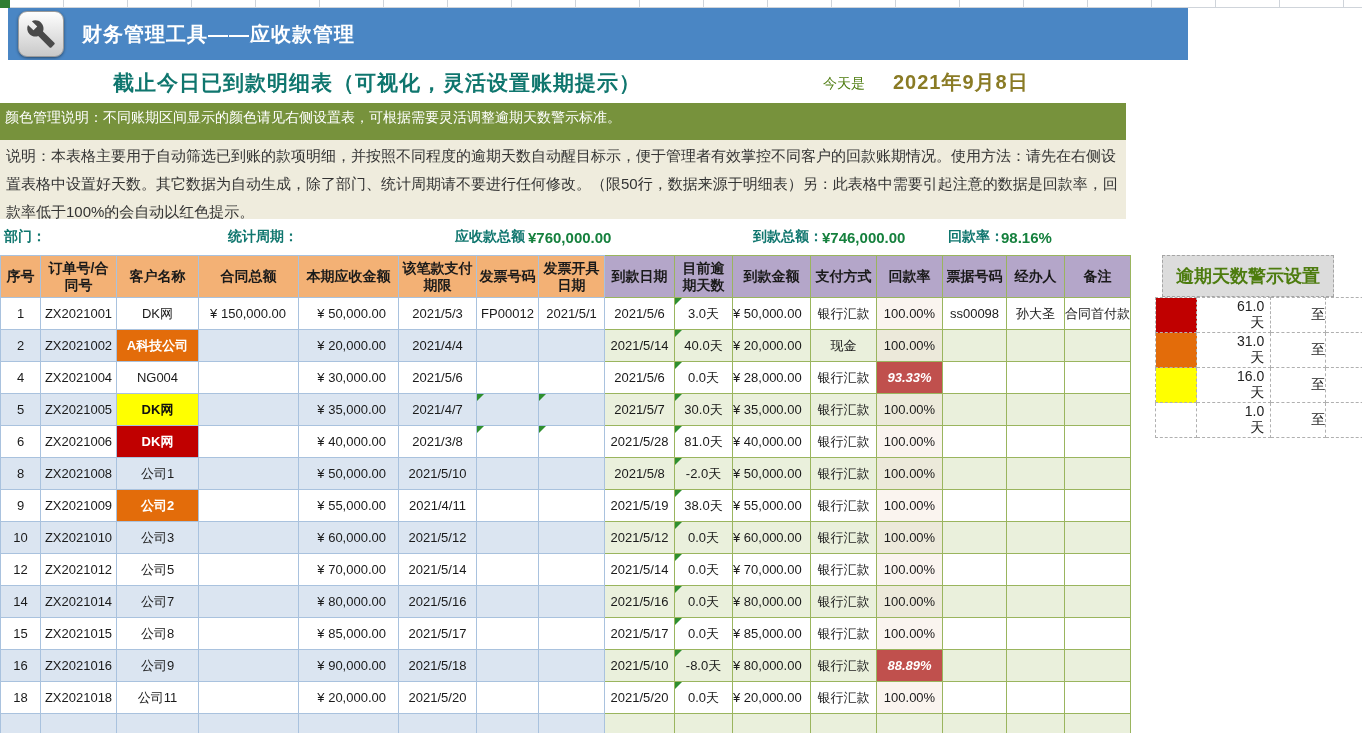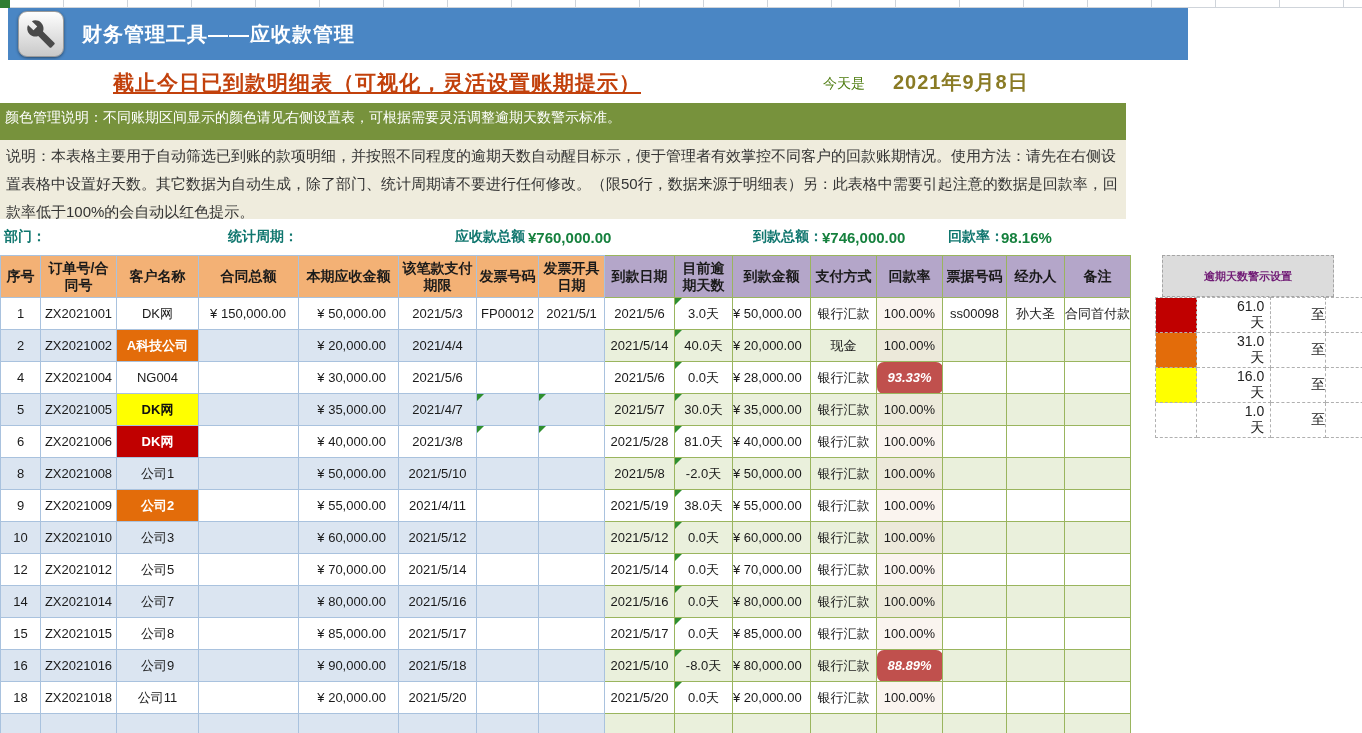--- a/index.html
+++ b/index.html
@@ -15,21 +15,21 @@
   
   .banner { position:absolute; left:8px; top:8px; width:1180px; height:52px; background:#4a86c4; }
   .banner-icon { position:absolute; left:10px; top:3px; width:46px; height:46px; border-radius:9px;
     background:linear-gradient(#fefefe,#c9c9c9); border:1px solid #9a9a9a;
     box-shadow:0 1px 3px rgba(0,0,0,.45); display:flex; align-items:center; justify-content:center; }
   .banner-title { position:absolute; left:74px; top:50%; transform:translateY(-50%);
     color:#fff; font-size:20px; font-weight:bold; letter-spacing:1px; }
 
   
   .head-band { position:absolute; left:0; top:60px; width:1126px; height:43px; background:#fff; }
-  .page-title { position:absolute; left:113px; top:9px; font-size:21px; font-weight:bold; color:#c2410c; letter-spacing:1px;text-decoration:underline; }
+  .page-title { position:absolute; left:113px; top:9px; font-size:21px; font-weight:bold; color:#0f766e; letter-spacing:1px; }
   .today-label { position:absolute; left:823px; top:15px; font-size:14px; color:#4d7c0f; }
   .today-date { position:absolute; left:893px; top:9px; font-size:20px; font-weight:bold; color:#8a7b25; letter-spacing:1px; }
 
   
   .note-band { position:absolute; left:0; top:103px; width:1126px; height:37px; background:#77923c;
     color:#fff; font-size:14px; padding:6px 0 0 5px; }
 
   
   .desc-band { position:absolute; left:0; top:140px; width:1126px; height:79px; background:#efecdd;
     color:#333; font-size:15px; line-height:28px; padding:2px 6px; }
@@ -47,31 +47,31 @@
   .main-table td { height:32px; text-align:center; position:relative; overflow:hidden; white-space:nowrap; background:#fff; }
   .sec-l { border:1px solid #a9c2de; }
   .sec-r { border:1px solid #9ab55e; }
   thead .sec-l { background:#f3b175; }
   thead .sec-r { background:#b4a6c9; }
   tr.alt td.sec-l { background:#dbe5f1; }
   tr.alt td.sec-r { background:#eaf0dc; }
   td.money { text-align:right; padding-right:12px; }
   td.rate-normal { background:#faf4ef; }
   tr.alt td.rate-normal { background:#ece9da; }
-  td.rate-alert { background:#c0504d !important; color:#fff; font-weight:bold; font-style:italic;border-radius:7px; }
+  td.rate-alert { background:#c0504d !important; color:#fff; font-weight:bold; font-style:italic; }
   td.cust-orange { background:#e36c0a !important; color:#fff; font-weight:bold; }
   td.cust-yellow { background:#ffff00 !important; color:#111; font-weight:bold; }
   td.cust-red { background:#c00000 !important; color:#fff; font-weight:bold; }
   .tri { position:absolute; left:0; top:0; width:0; height:0;
     border-top:7px solid #2f8f2f; border-right:7px solid transparent; }
 
   
   .legend-title { position:absolute; left:1162px; top:255px; width:172px; height:42px; background:#dcdcdc;
     border:1px dashed #a5a5a5; display:flex; align-items:center; justify-content:center;
-    font-size:11px; font-weight:bold; color:#701a75; }
+    font-size:18px; font-weight:bold; color:#4d7c0f; }
   .legend-table { position:absolute; left:1155px; top:297px; border-collapse:collapse; font-size:14px; color:#222; }
   .legend-table td { border:1px dashed #b0b0b0; height:32px; background:#fff;padding-left:40px; }
   .lg-swatch { width:42px; }
   .lg-d1 { width:49px; text-align:right; padding-right:6px; }
   .lg-to { width:28px; text-align:center; }
   .lg-d2 { width:61px; text-align:right; padding-right:8px; }
 </style>
 </head>
 <body>
 

